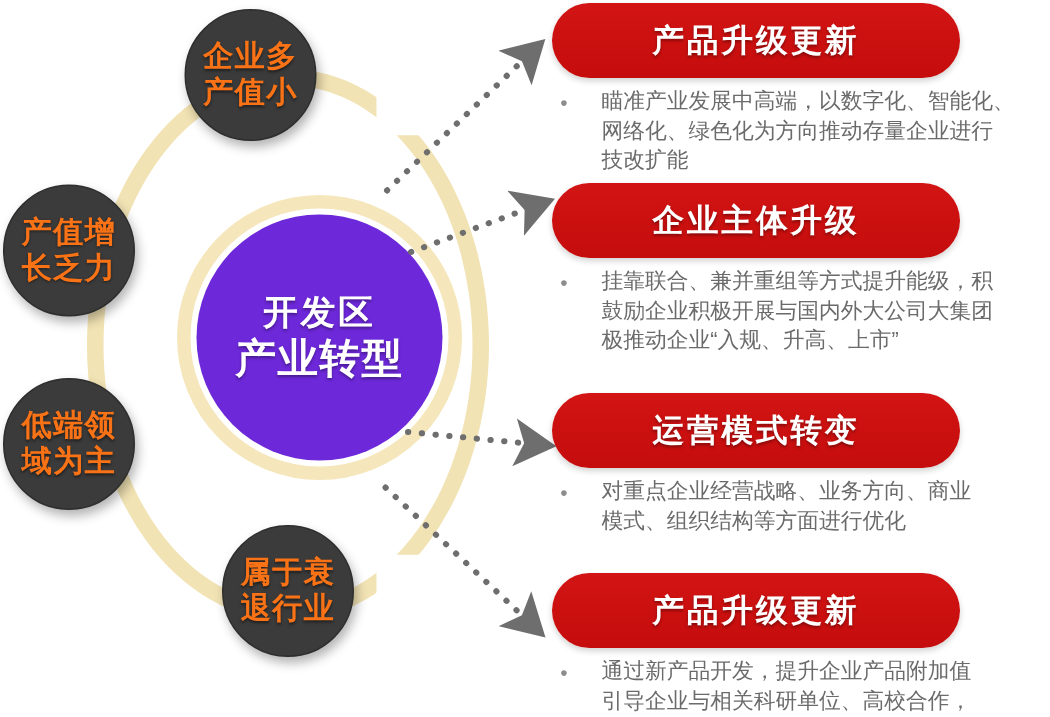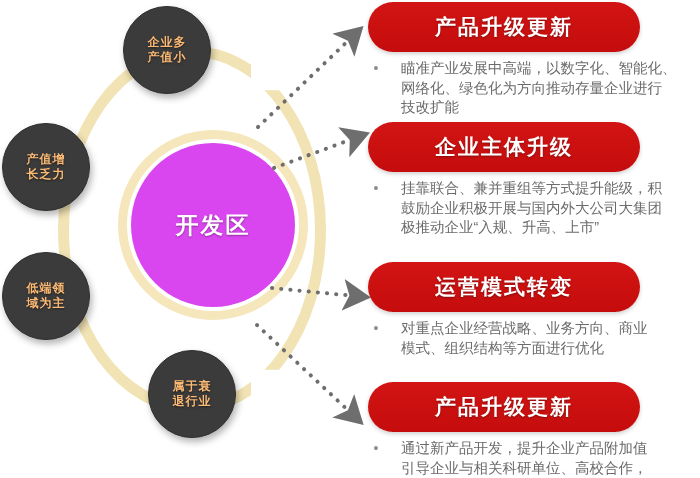--- a/index.html
+++ b/index.html
@@ -26,39 +26,39 @@
     position:absolute;
     left:118px;top:130px;width:190px;height:190px;
     border-radius:50%;
     border:9px solid #f5e7bb;
     box-sizing:border-box;
   }
   .core-circle{
     position:absolute;
     left:131px;top:143px;width:164px;height:164px;
     border-radius:50%;
-    background:#d946ef;
+    background:#6d28d9;
     display:flex;flex-direction:column;
     align-items:center;justify-content:center;
     color:#ffffff;
     text-shadow:0 1px 2px rgba(0,0,0,.35);
   }
   .core-l1{font-size:23px;font-weight:bold;letter-spacing:2px;line-height:1.25;}
   .core-l2{font-size:27px;font-weight:bold;letter-spacing:1px;line-height:1.25;}
 
   .node{
     position:absolute;
     border-radius:50%;
     background:#3b3b3b;
-    color:#fdba74;
+    color:#f97316;
     display:flex;flex-direction:column;
     align-items:center;justify-content:center;
     text-align:center;
     font-weight:bold;
-    font-size:12px;
+    font-size:20px;
     line-height:1.22;
     letter-spacing:1px;
     box-shadow:2px 4px 7px rgba(0,0,0,.30);
     text-shadow:0 1px 2px rgba(0,0,0,.5);
     border:1px solid #2e2e2e;
   }
   .node span{display:block;}
   .node.n1{left:123px;top:6px;width:86px;height:86px;}
   .node.n2{left:2px;top:123px;width:86px;height:86px;}
   .node.n3{left:2px;top:252px;width:86px;height:86px;}
@@ -114,20 +114,21 @@
 
 <div id="stage">
 
   <div class="cycle-area">
 
     <div class="ring-outer"></div>
     <div class="ring-inner"></div>
 
     <div class="core-circle">
       <div class="core-l1">开发区</div>
+      <div class="core-l2">产业转型</div>
     </div>
 
     <div class="node n1">
       <span>企业多</span>
       <span>产值小</span>
     </div>
     <div class="node n2">
       <span>产值增</span>
       <span>长乏力</span>
     </div>

